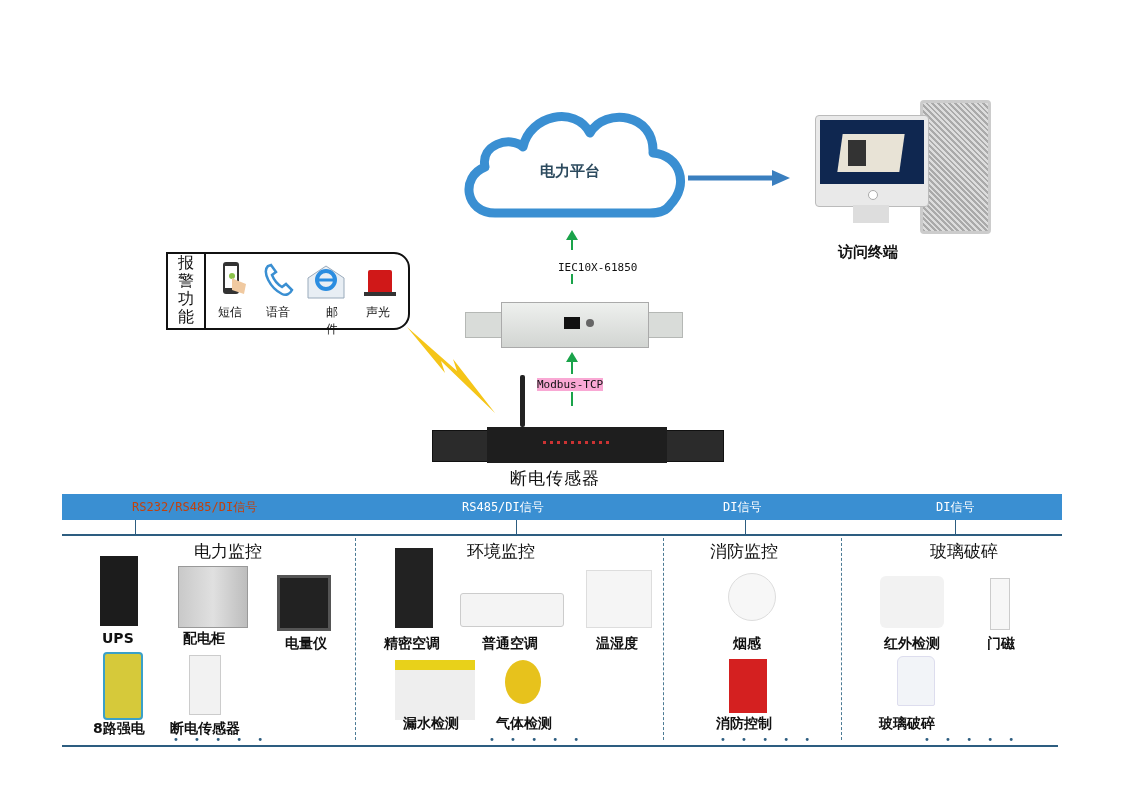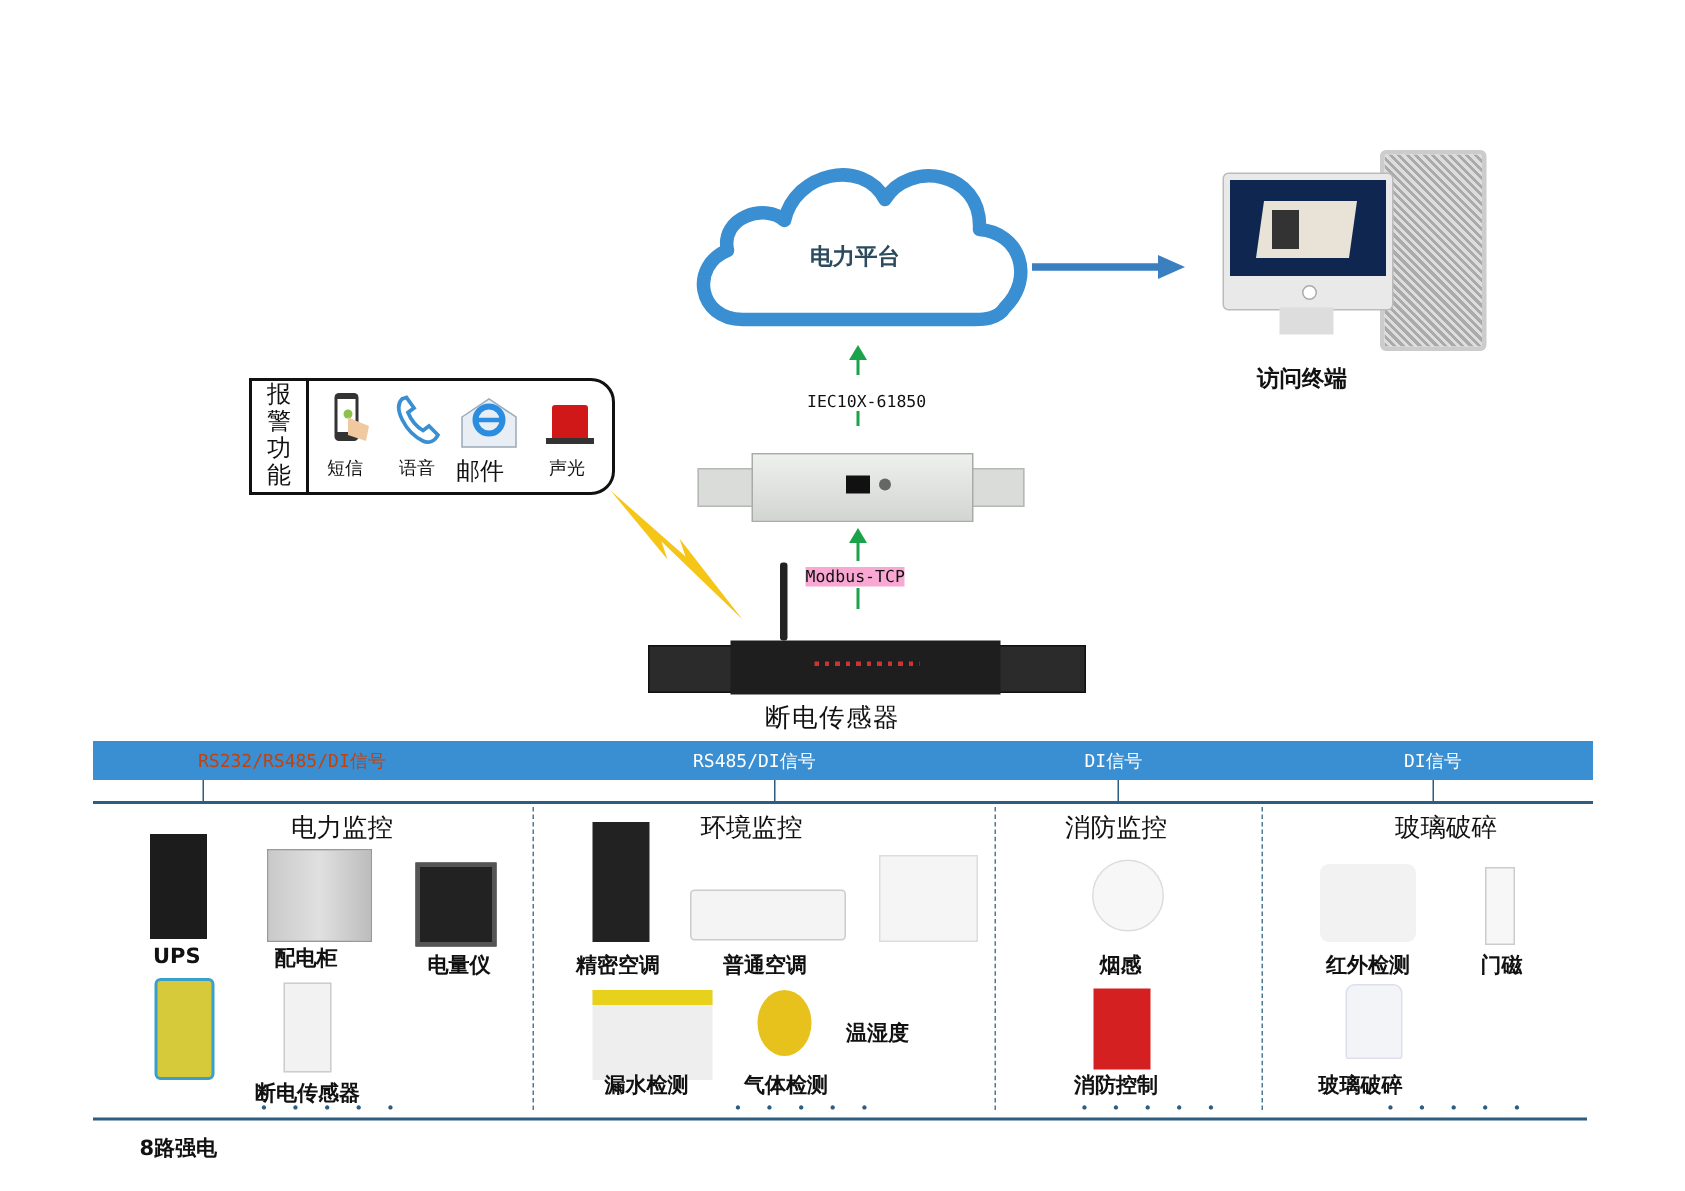--- a/index.html
+++ b/index.html
@@ -36,21 +36,21 @@
     <div class="abs" style="left:52px;top:74px;width:8px;height:8px;border-radius:50%;background:#fff;border:1px solid #aaa;"></div>
   </div>
   <div class="abs" style="left:38px;top:105px;width:36px;height:18px;background:#ddd;"></div>
 </div>
 <div class="abs lbl" style="left:838px;top:243px;font-size:15px;">访问终端</div>
 
 <svg class="abs" style="left:564px;top:228px" width="16" height="62">
   <line x1="8" y1="6" x2="8" y2="58" stroke="#1aa34a" stroke-width="2" stroke-dasharray="16,18"></line>
   <polygon points="2,12 8,2 14,12" fill="#1aa34a"></polygon>
 </svg>
-<div class="abs mono" style="left:538px;top:261px;background:#fff;">IEC10X-61850</div>
+<div class="abs mono" style="left:558px;top:261px;background:#fff;">IEC10X-61850</div>
 
 <svg class="abs" style="left:564px;top:350px" width="16" height="58">
   <line x1="8" y1="6" x2="8" y2="56" stroke="#1aa34a" stroke-width="2" stroke-dasharray="18,18"></line>
   <polygon points="2,12 8,2 14,12" fill="#1aa34a"></polygon>
 </svg>
 <div class="abs mono" style="left:537px;top:378px;background:#f9a8d4;">Modbus-TCP</div>
 
 <div class="abs" style="left:465px;top:300px;width:216px;height:48px;">
   <div class="abs" style="left:0;top:12px;width:216px;height:24px;background:#d9dcd9;border:1px solid #b5b8b5;"></div>
   <div class="abs" style="left:36px;top:2px;width:146px;height:44px;background:linear-gradient(#eef0ee,#d2d5d2);border:1px solid #aaa;">
@@ -96,21 +96,21 @@
     </svg>
     <div class="abs" style="left:8px;top:44px;font-size:12px;">语音</div>
   </div>
 
   <div class="abs" style="left:136px;top:6px;width:44px;height:64px;">
     <svg width="40" height="38" style="position:absolute;left:2px;top:2px">
       <polygon points="2,16 20,4 38,16 38,36 2,36" fill="#e8eef4" stroke="#9ab" stroke-width="1"></polygon>
       <circle cx="20" cy="18" r="9" fill="none" stroke="#2b8de0" stroke-width="4"></circle>
       <line x1="12" y1="18" x2="28" y2="18" stroke="#2b8de0" stroke-width="3"></line>
     </svg>
-    <div class="abs" style="left:0;top:44px;font-size:16px;">邮件</div>
+    <div class="abs" style="left:22px;top:44px;font-size:12px;">邮件</div>
   </div>
 
   <div class="abs" style="left:190px;top:6px;width:44px;height:64px;">
     <svg width="36" height="38" style="position:absolute;left:4px;top:4px">
       <rect x="6" y="6" width="24" height="24" rx="2" fill="#d01818"></rect>
       <rect x="2" y="28" width="32" height="4" fill="#333"></rect>
     </svg>
     <div class="abs" style="left:8px;top:44px;font-size:12px;">声光</div>
   </div>
 </div>
@@ -134,32 +134,32 @@
 <div class="abs dashed-v" style="left:841px;top:538px;height:202px;"></div>
 
 <div class="abs cat-title" style="left:170px;top:540px;margin-left:24px;">电力监控</div>
 <div class="img" style="left:100px;top:556px;width:38px;height:70px;background:#1c1c1c;"></div>
 <div class="abs lbl" style="left:102px;top:630px;">UPS</div>
 <div class="img" style="left:178px;top:566px;width:68px;height:60px;background:linear-gradient(90deg,#c9c9c9,#e0e0e0,#bdbdbd);border:1px solid #999;"></div>
 <div class="abs lbl" style="left:183px;top:630px;">配电柜</div>
 <div class="img" style="left:277px;top:575px;width:48px;height:50px;background:#222;border:3px solid #555;"></div>
 <div class="abs lbl" style="left:285px;top:635px;">电量仪</div>
 <div class="img" style="left:103px;top:652px;width:36px;height:64px;background:#d6c93a;border:2px solid #3aa0c9;border-radius:4px;"></div>
-<div class="abs lbl" style="left:93px;top:757px;text-align:center;">8路强电</div>
+<div class="abs lbl" style="left:93px;top:720px;text-align:center;">8路强电</div>
 <div class="img" style="left:189px;top:655px;width:30px;height:58px;background:#f2f2f2;border:1px solid #ccc;"></div>
 <div class="abs lbl" style="left:170px;top:720px;">断电传感器</div>
 <div class="abs dots" style="left:173px;top:734px;">• • • • •</div>
 
 <div class="abs cat-title" style="left:467px;top:540px;">环境监控</div>
 <div class="img" style="left:395px;top:548px;width:38px;height:80px;background:#222;"></div>
 <div class="abs lbl" style="left:384px;top:635px;">精密空调</div>
 <div class="img" style="left:460px;top:593px;width:102px;height:32px;background:#f4f4f4;border:1px solid #ccc;border-radius:3px;"></div>
 <div class="abs lbl" style="left:482px;top:635px;">普通空调</div>
 <div class="img" style="left:586px;top:570px;width:64px;height:56px;background:#f5f5f5;border:1px solid #ddd;"></div>
-<div class="abs lbl" style="left:564px;top:635px;margin-top:45px;">温湿度</div>
+<div class="abs lbl" style="left:596px;top:635px;">温湿度</div>
 <div class="img" style="left:395px;top:660px;width:80px;height:50px;background:#eee;border-top:10px solid #e8d11a;"></div>
 <div class="abs lbl" style="left:403px;top:715px;">漏水检测</div>
 <div class="img" style="left:505px;top:660px;width:36px;height:44px;background:#e7c21c;border-radius:50%;"></div>
 <div class="abs lbl" style="left:496px;top:715px;">气体检测</div>
 <div class="abs dots" style="left:489px;top:734px;">• • • • •</div>
 
 <div class="abs cat-title" style="left:710px;top:540px;">消防监控</div>
 <div class="img" style="left:728px;top:573px;width:46px;height:46px;border-radius:50%;background:#f7f7f7;border:1px solid #ddd;"></div>
 <div class="abs lbl" style="left:733px;top:635px;">烟感</div>
 <div class="img" style="left:729px;top:659px;width:38px;height:54px;background:#d42020;"></div>

